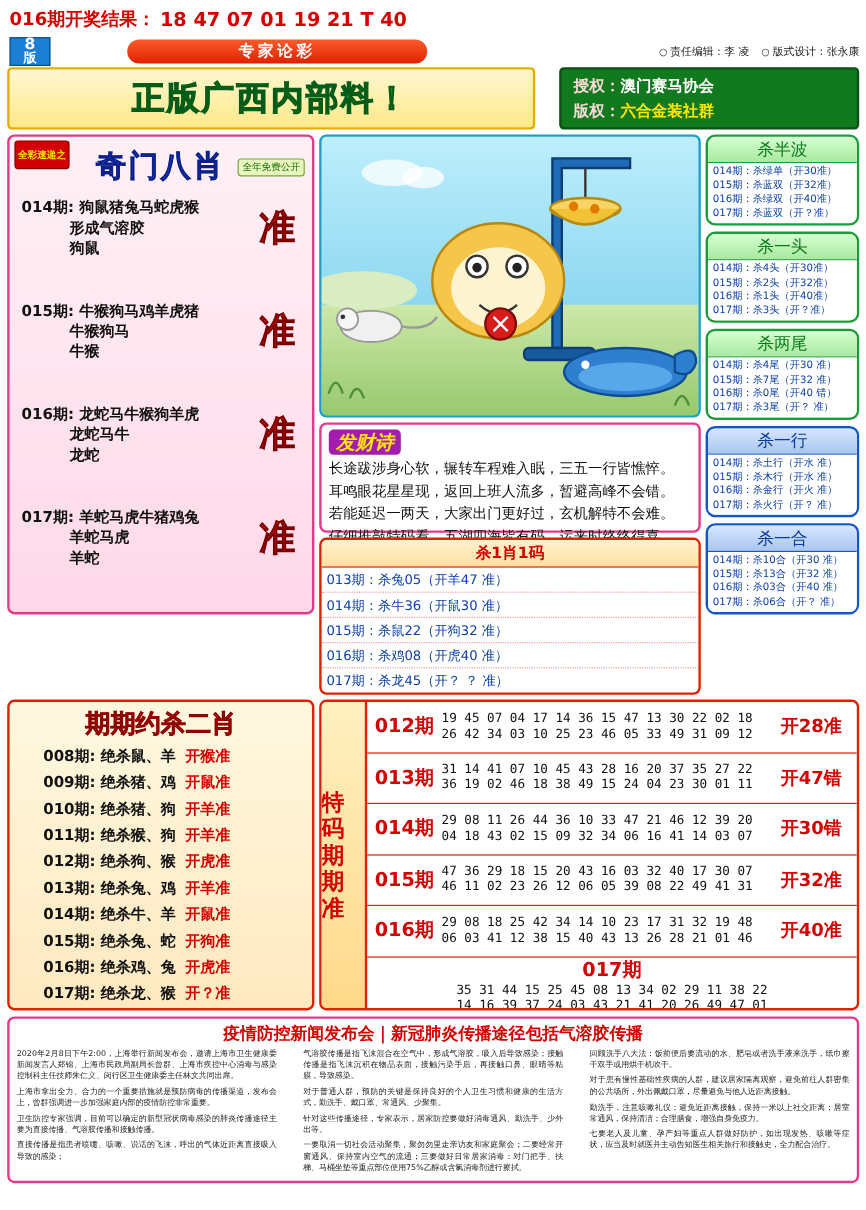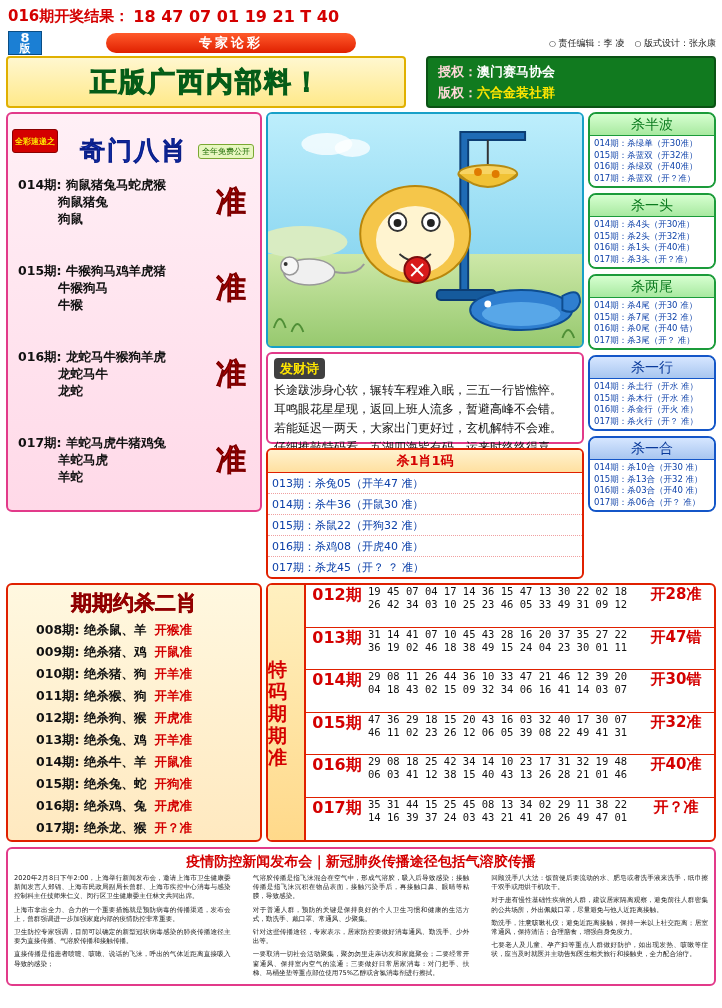--- a/index.html
+++ b/index.html
@@ -32,38 +32,38 @@
   .bigtitle {
     flex:1; background:linear-gradient(#fff7cf,#ffe98a);
     border:2px solid #e0b000; border-radius:4px;
     display:flex; align-items:center; justify-content:center;
   }
   .bigtitle span{
     font-size:27px; font-weight:bold; color:#0a8f2a;
     -webkit-text-stroke:1px #055c18; letter-spacing:2px;
     font-family:"DejaVu Sans","Liberation Sans",sans-serif;
   }
-  .rightauth { width:290px; background:#117a1f; border:2px solid #0a5214; border-radius:4px;
+  .rightauth { width:250px; background:#117a1f; border:2px solid #0a5214; border-radius:4px;
      color:#fff; font-size:13px; font-weight:bold; display:flex; flex-direction:column;
      justify-content:center; padding-left:10px; gap:3px;}
   .rightauth .r2 { color:#ffe600; }
   .rightauth .lbl{ color:#ffd9d9;}
 
   
   .main { display:flex; padding:4px 6px 0 6px; gap:4px; }
   .leftcol { width:256px; }
   .midcol { flex:1; }
   .rightcol { width:128px; }
 
   
   .qimen {
     border:2px solid #e23a8a; border-radius:6px; background:linear-gradient(#fff0f6,#ffd9e8);
     position:relative; height:400px;
   }
-  .qimen-head { position:relative; height:46px;margin-top:12px; }
+  .qimen-head { position:relative; height:46px; }
   .qm-badge{
     position:absolute; left:4px; top:3px; width:46px; height:24px; background:#d40000;
     color:#ffe600; font-size:8px; font-weight:bold; border-radius:3px;
     display:flex; align-items:center; justify-content:center; line-height:9px; text-align:center;
     border:1px solid #8b0000;
   }
   .qm-title { text-align:center; font-size:25px; font-weight:bold; color:#1a3fd0;
      -webkit-text-stroke:0.6px #0b1f87; padding-top:8px; letter-spacing:2px;}
   .qm-sub { position:absolute; right:6px; top:18px; background:#e8f7c0; border:1px solid #7aa832;
      color:#1c6b00; font-size:8px; padding:2px 3px; border-radius:3px; line-height:9px; text-align:center;}
@@ -71,22 +71,22 @@
   .qrow .txt { font-size:12.5px; color:#111; line-height:17px; font-weight:bold;}
   .qrow .txt .ln2, .qrow .txt .ln3 { padding-left:40px; }
   .qrow .zhun { position:absolute; right:14px; top:10px; font-size:30px; font-weight:bold; color:#d40000;
      -webkit-text-stroke:0.6px #7a0000;}
 
   
   .illus { height:236px; border:2px solid #18a0c8; border-radius:6px; overflow:hidden; position:relative;
      background:linear-gradient(#bfeffd 0%, #8fd8f2 45%, #cfe9b0 55%, #a6d488 100%); }
   .poem { margin-top:4px; border:2px solid #e23a8a; border-radius:6px; background:#fff; padding:4px 6px;
      font-size:12px; line-height:19px; color:#111; height:92px;}
-  .poemtag { display:inline-block; background:#404040; color:#ffe600; font-size:13px; font-weight:bold;
-     padding:1px 6px; border-radius:4px; margin-bottom:2px;}
+  .poemtag { display:inline-block; background:#a21caf; color:#ffe600; font-size:16px; font-weight:bold;
+     padding:1px 6px; border-radius:4px; margin-bottom:2px;font-style:italic;}
 
   
   .sbox { border:2px solid #1b9b3a; border-radius:8px; margin-bottom:5px; background:#eaffea; overflow:hidden;}
   .sbox .sh { text-align:center; font-size:14px; font-weight:normal; color:#0a7a1e; padding:2px 0 1px;
      background:linear-gradient(#d6ffd0,#a8e9a0); border-bottom:1px solid #1b9b3a;}
   .sbox .sb { background:#fff; padding:2px 4px;}
   .sbox .row { font-size:8.5px; color:#0b3fa8; line-height:11.5px; white-space:nowrap;}
   .sbox.blue { border-color:#1456c8; }
   .sbox.blue .sh { color:#0a3a9b; background:linear-gradient(#d6e6ff,#a8c6f0); border-bottom-color:#1456c8;}
 
@@ -105,22 +105,22 @@
   .killbox .kh { text-align:center; font-size:21px; font-weight:bold; color:#d40000; padding:4px 0 2px;
      -webkit-text-stroke:0.5px #8b0000;}
   .killbox .kr { font-size:12.5px; color:#111; padding:2.5px 0 2.5px 28px; font-weight:bold;}
   .killbox .kr .red { color:#d40000; margin-left:8px;}
 
   .temabox { flex:1; display:flex; border:2px solid #e02000; border-radius:6px; background:#fff; overflow:hidden;}
   .tema-side { width:38px; background:linear-gradient(#fff0c0,#ffd98a); display:flex; flex-direction:column;
      align-items:center; justify-content:center; font-size:19px; font-weight:bold; color:#d40000;
      line-height:22px; border-right:2px solid #e02000;}
   .tema-body { flex:1; }
-  .temarow { display:flex; align-items:flex-start; border-bottom:1px solid #e02000; height:42.5px;}
-  .temarow:last-child{border-bottom:none;}
+  .temarow { display:flex; align-items:center; border-bottom:1px solid #e02000; height:42.5px;}
+  .temarow:last-child{border-bottom:none;flex-direction:column;}
   .temarow .issue { width:62px; text-align:center; font-size:16px; font-weight:bold; color:#d40000;}
   .temarow .nums { flex:1; font-size:10.5px; color:#111; line-height:13px; font-family:"DejaVu Sans Mono","Liberation Mono",monospace;}
   .temarow .res { width:76px; text-align:center; font-size:15px; font-weight:bold; color:#d40000;}
 
   
   .news { margin:5px 6px 0; border:2px solid #e23a8a; border-radius:6px; background:#fff; padding:4px 6px 2px;}
   .news h2 { text-align:center; font-size:14px; font-weight:bold; color:#d40000; margin-bottom:3px;}
   .newscols { display:flex; gap:22px; font-size:6.6px; line-height:9.2px; color:#222; text-align:justify;}
   .newscols .col { flex:1; }
   .newscols p { margin-bottom:4px;}
@@ -167,21 +167,21 @@
       <div class="qimen">
         <div class="qimen-head">
           <div class="qm-badge">全彩速递之</div>
           <div class="qm-title">奇门八肖</div>
           <div class="qm-sub">全年免费公开</div>
         </div>
 
         <div class="qrow">
           <div class="txt">
             <div><span>014期:</span> <span>狗鼠猪兔马蛇虎猴</span></div>
-            <div class="ln2">狗鼠猪兔</div>
+            <div class="ln2">形成气溶胶</div>
             <div class="ln3">狗鼠</div>
           </div>
           <div class="zhun">准</div>
         </div>
 
         <div class="qrow">
           <div class="txt">
             <div><span>015期:</span> <span>牛猴狗马鸡羊虎猪</span></div>
             <div class="ln2">牛猴狗马</div>
             <div class="ln3">牛猴</div>

